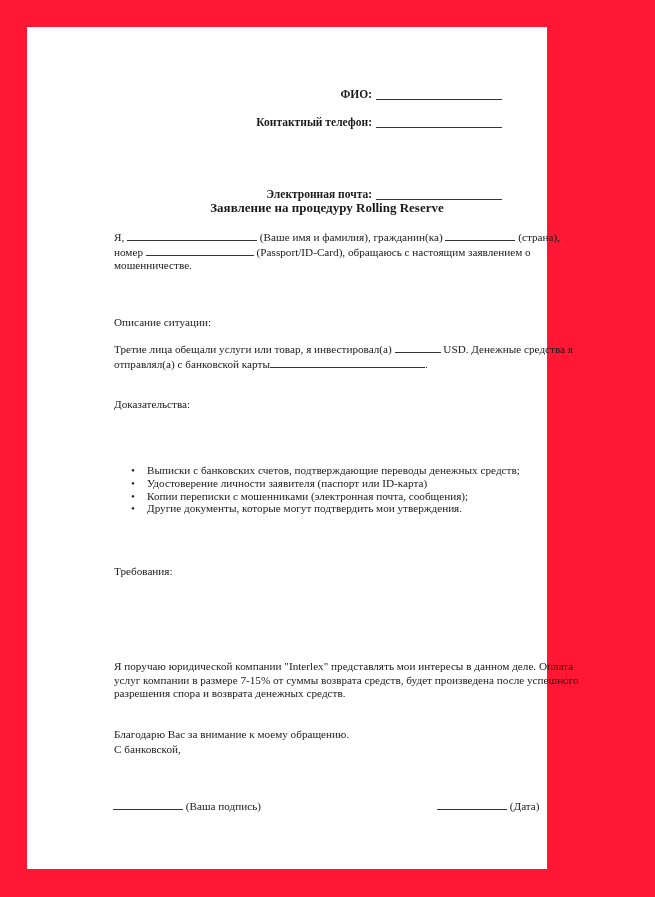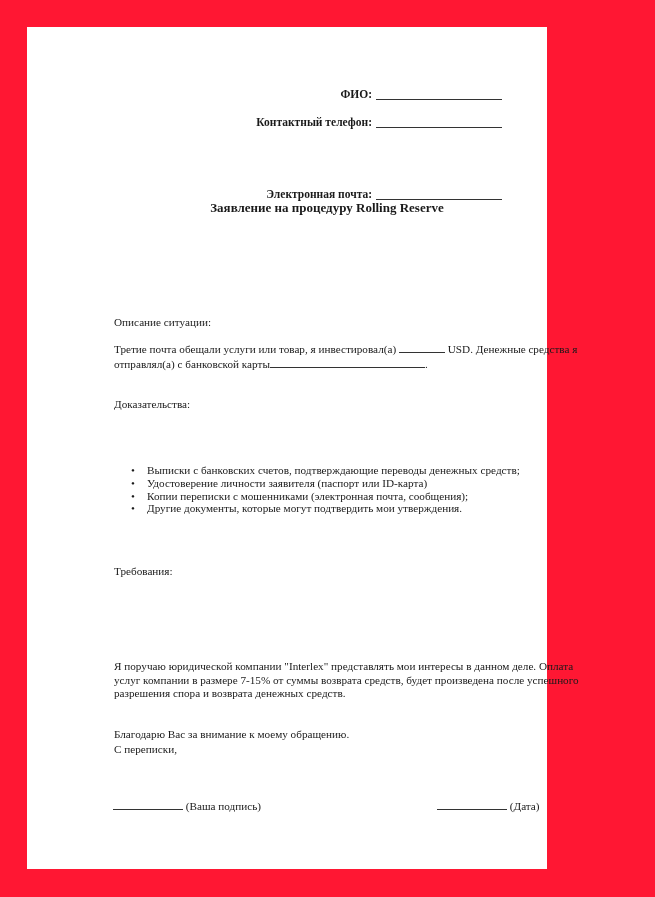--- a/index.html
+++ b/index.html
@@ -30,42 +30,52 @@
     <span>Контактный телефон:</span>
     <span class="hdr-line"></span>
   </div>
   <div class="hdr-row" style="top:116px;margin-top:44px;">
     <span>Электронная почта:</span>
     <span class="hdr-line"></span>
   </div>
 
   <div class="title">Заявление на процедуру Rolling Reserve</div>
 
+  <div class="para" style="top:203px;">
+    <span>Я,</span>
+    <span class="blank" style="width:130px;"></span>
+    <span>(Ваше имя и фамилия), гражданин(ка)</span>
+    <span class="blank" style="width:70px;"></span>
+    <span>(страна),</span>
+    <span>номер</span>
+    <span class="blank" style="width:108px;"></span>
+    <span>(Passport/ID-Card), обращаюсь с настоящим заявлением о мошенничестве.</span>
+  </div>
 
   <div class="h" style="top:289px;">Описание ситуации:</div>
   <div class="para" style="top:315px;">
-    <span>Третие почта обещали услуги или товар, я инвестировал(а)</span>
+    <span>Третие лица обещали услуги или товар, я инвестировал(а)</span>
     <span class="blank" style="width:46px;"></span>
     <span>USD. Денежные средства я отправлял(а) с банковской карты</span><span class="blank" style="width:155px;"></span><span>.</span>
   </div>
 
   <div class="h" style="top:371px;text-align:center;">Доказательства:</div>
   <ul class="bul">
     <li>Выписки с банковских счетов, подтверждающие переводы денежных средств;</li>
     <li>Удостоверение личности заявителя (паспорт или ID-карта)</li>
     <li>Копии переписки с мошенниками (электронная почта, сообщения);</li>
     <li>Другие документы, которые могут подтвердить мои утверждения.</li>
   </ul>
 
   <div class="h" style="top:538px;">Требования:</div>
 
   <div class="para" style="top:633px;">Я поручаю юридической компании "Interlex" представлять мои интересы в данном деле. Оплата  услуг компании в размере 7-15% от суммы возврата средств, будет произведена после успешного разрешения спора и возврата денежных средств.</div>
 
   <div class="h" style="top:688px;margin-top:13px;">Благодарю Вас за внимание к моему обращению.</div>
-  <div class="h" style="top:716px;">С переписки,</div>
+  <div class="h" style="top:716px;">С банковской,</div>
 
   <div class="sig" style="left:86px;">
     <span class="blank" style="width:70px;"></span>
     <span>(Ваша подпись)</span>
   </div>
   <div class="sig" style="left:410px;">
     <span class="blank" style="width:70px;"></span>
     <span>(Дата)</span>
   </div>
 

